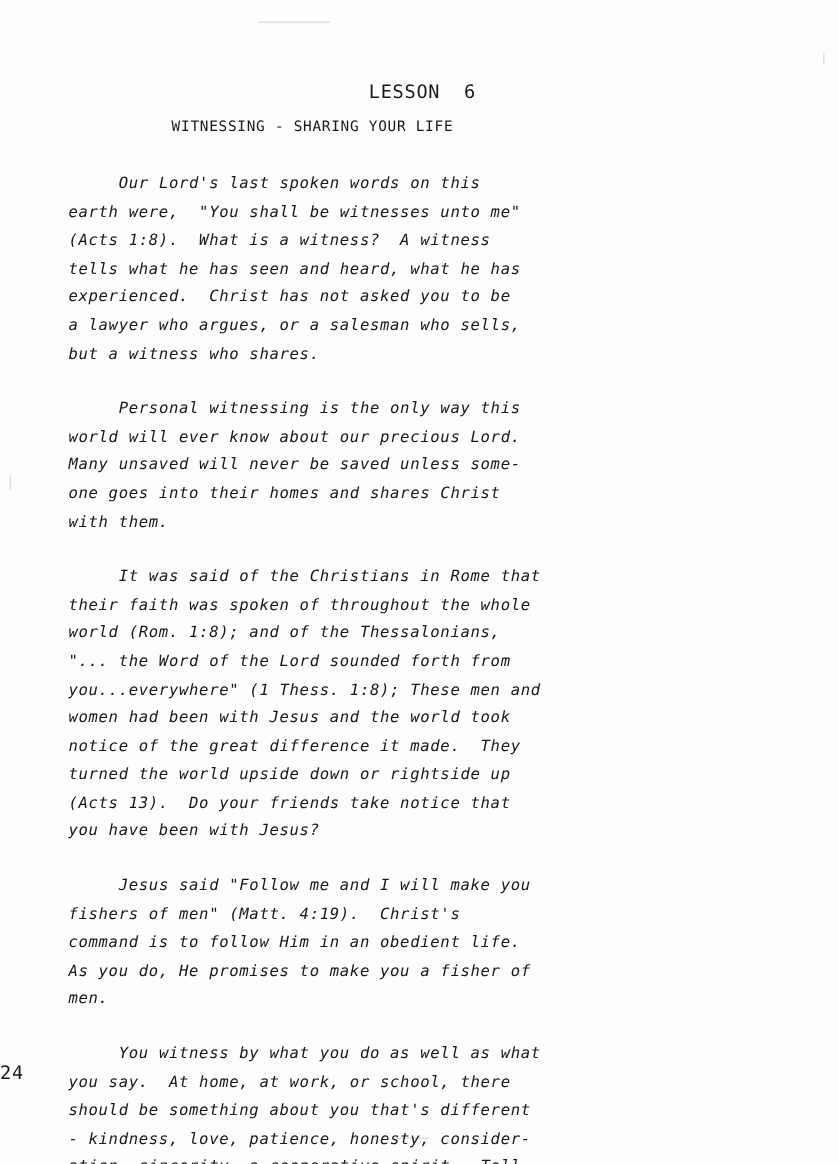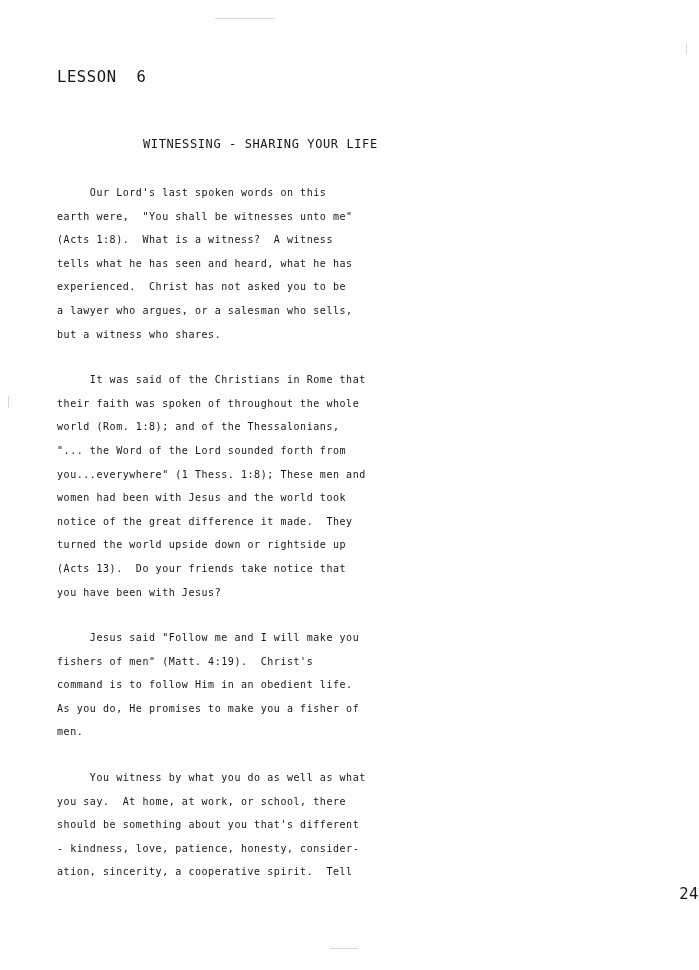--- a/index.html
+++ b/index.html
@@ -25,44 +25,46 @@
   }
   .content {
     position: absolute;
     left: 57px;
     top: 68px;
     width: 590px;
   }
   .lesson-head {
     font-size: 15.5px;
     letter-spacing: 0.6px;
-    margin: 0 0 51px 0;
+    margin: 0 0 12px 0;
     white-space: pre;
+    text-align: center;
   }
   .doc-title {
     font-size: 12px;
     letter-spacing: 0.6px;
     margin: 0 0 30px 0;
     padding-left: 86px;
     white-space: pre;
   }
   .para {
-    font-size: 10px;
+    font-size: 13px;
     line-height: 23.6px;
     letter-spacing: 0.55px;
     margin: 0 0 22px 0;
     white-space: pre-wrap;
     text-indent: 0;
+    font-style: italic;
   }
   .page-number {
     position: absolute;
     left: 0;
     top: 885px;
     width: 699px;
-    text-align: right;
+    text-align: left;
     font-size: 15.5px;
     letter-spacing: 0.6px;
   }
   .edge-mark {
     position: absolute;
     background: #d8d8d8;
   }
   .mark-top {
     left: 215px;
     top: 18px;
@@ -105,20 +107,25 @@
     <div class="doc-title">WITNESSING - SHARING YOUR LIFE</div>
 
     <p class="para">     Our Lord's last spoken words on this
 earth were,  "You shall be witnesses unto me"
 (Acts 1:8).  What is a witness?  A witness
 tells what he has seen and heard, what he has
 experienced.  Christ has not asked you to be
 a lawyer who argues, or a salesman who sells,
 but a witness who shares.</p>
 
+    <p class="para">     Personal witnessing is the only way this
+world will ever know about our precious Lord.
+Many unsaved will never be saved unless some-
+one goes into their homes and shares Christ
+with them.</p>
 
     <p class="para">     It was said of the Christians in Rome that
 their faith was spoken of throughout the whole
 world (Rom. 1:8); and of the Thessalonians,
 "... the Word of the Lord sounded forth from
 you...everywhere" (1 Thess. 1:8); These men and
 women had been with Jesus and the world took
 notice of the great difference it made.  They
 turned the world upside down or rightside up
 (Acts 13).  Do your friends take notice that

